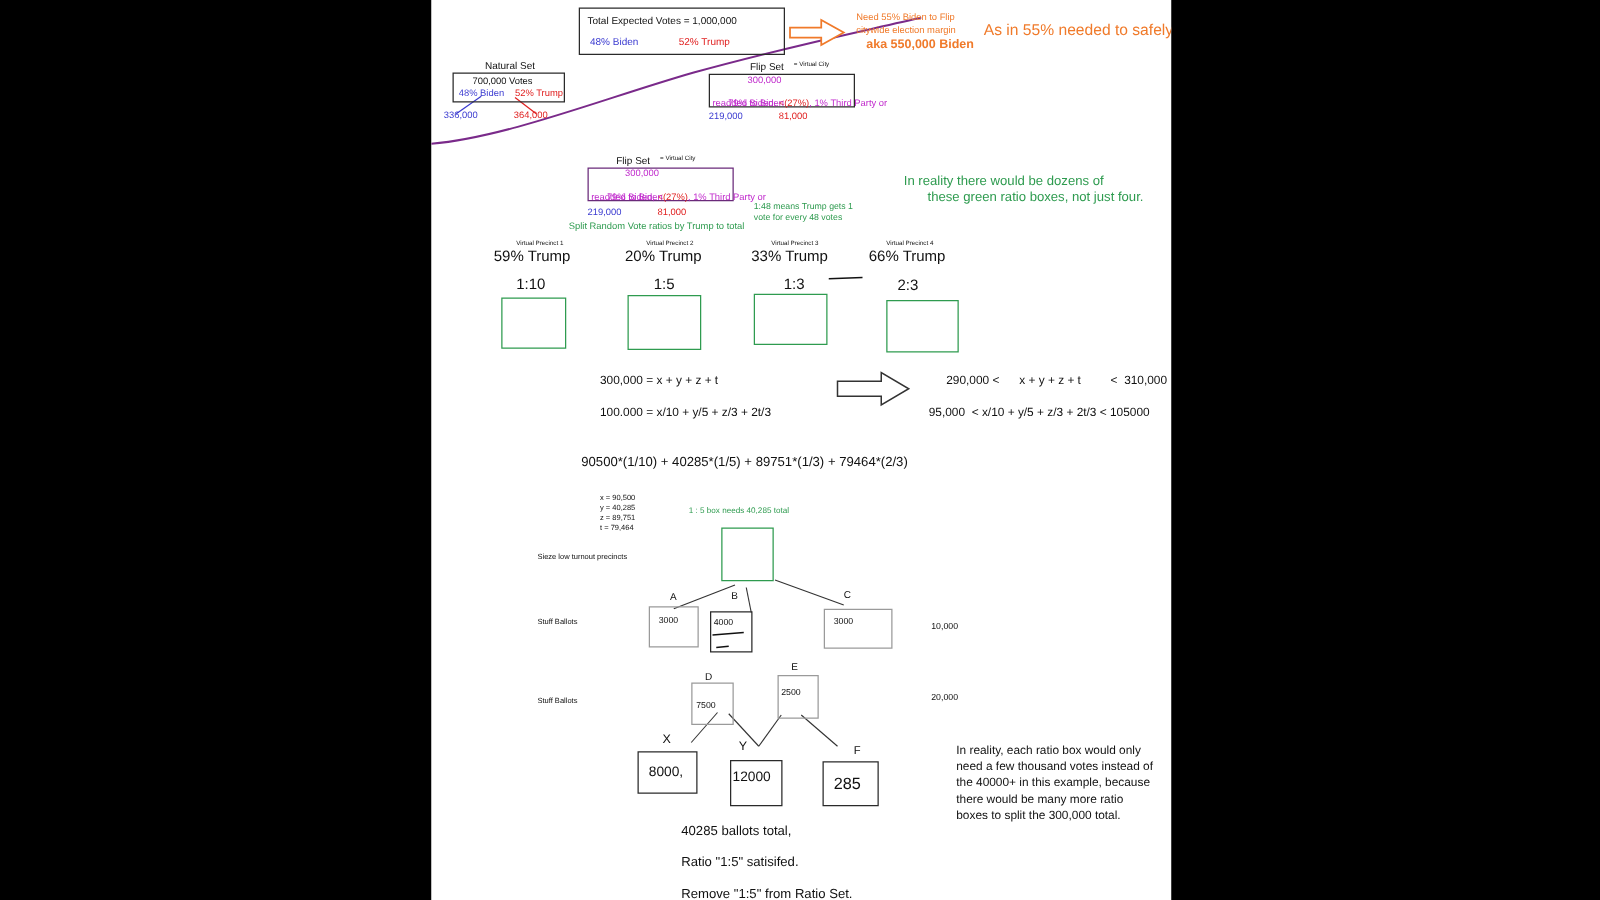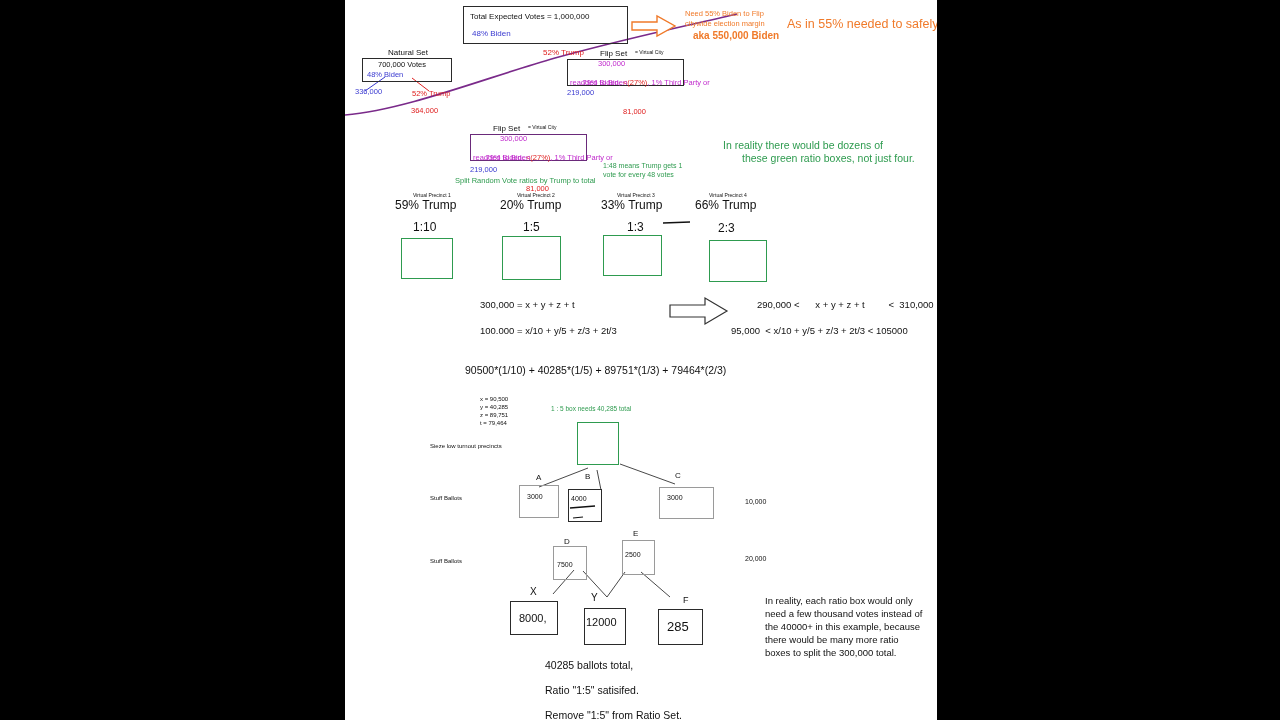--- a/index.html
+++ b/index.html
@@ -5,21 +5,21 @@
   html,body{margin:0;padding:0;background:#000;}
   body{width:1280px;height:720px;overflow:hidden;font-family:"Liberation Sans",sans-serif;}
   #stage{position:relative;width:1280px;height:720px;background:#000;}
   #page{position:absolute;left:345px;top:0;width:592px;height:720px;background:#fff;overflow:hidden;}
   .abs{position:absolute;white-space:pre;line-height:1.15;}
   .bx{position:absolute;box-sizing:border-box;background:transparent;}
   .dark{border:1.5px solid #2a2a2a;}
   .thin{border:1px solid #9a9a9a;}
   .green{border:1.5px solid #2e9b4f;}
   .purple{border:1.5px solid #6a2a7a;}
-  .c-blue{color:#3a3ad0;} .c-red{color:#e02020;margin-top:19px;} .c-org{color:#f07a2a;}
+  .c-blue{color:#3a3ad0;} .c-red{color:#e02020;} .c-org{color:#f07a2a;}
   .c-grn{color:#2e9b4f;} .c-pur{color:#c02acc;} .c-blk{color:#111;}
   svg{position:absolute;left:0;top:0;overflow:visible;}
 </style>
 </head>
 <body>
 
 <div id="stage">
   <div id="page">
 
     <svg width="592" height="720">
@@ -114,21 +114,21 @@
     <div>
       <div class="abs c-blk" style="left:364px;top:193px;font-size:5px;">Virtual Precinct 4</div>
       <div class="abs c-blk" style="left:350px;top:199px;font-size:12px;">66% Trump</div>
       <div class="abs c-blk" style="left:373px;top:222px;font-size:12px;">2:3</div>
       <div class="bx green" style="left:364px;top:240px;width:58px;height:42px;"></div>
     </div>
 
     <div class="abs c-blk" style="left:135px;top:300px;font-size:9.5px;">300,000 = x + y + z + t</div>
     <div class="abs c-blk" style="left:135px;top:326px;font-size:9.5px;">100.000 = x/10 + y/5 + z/3 + 2t/3</div>
     <div class="abs c-blk" style="left:412px;top:300px;font-size:9.5px;">290,000 &lt;      x + y + z + t         &lt;  310,000</div>
-    <div class="abs c-blk" style="left:386px;top:326px;font-size:9.5px;">95,000  &lt; x/10 + y/5 + z/3 + 2t/3 &lt; 105000</div>
+    <div class="abs c-blk" style="left:398px;top:326px;font-size:9.5px;">95,000  &lt; x/10 + y/5 + z/3 + 2t/3 &lt; 105000</div>
     <div class="abs c-blk" style="left:120px;top:364px;font-size:10.5px;">90500*(1/10) + 40285*(1/5) + 89751*(1/3) + 79464*(2/3)</div>
 
     <div class="abs c-blk" style="left:135px;top:396px;font-size:6px;">x = 90,500</div>
     <div class="abs c-blk" style="left:135px;top:404px;font-size:6px;">y = 40,285</div>
     <div class="abs c-blk" style="left:135px;top:412px;font-size:6px;">z = 89,751</div>
     <div class="abs c-blk" style="left:135px;top:420px;font-size:6px;">t = 79,464</div>
 
     <div class="abs c-grn" style="left:206px;top:405px;font-size:6.5px;">1 : 5 box needs 40,285 total</div>
     <div class="bx green" style="left:232px;top:422px;width:42px;height:43px;"></div>
 

